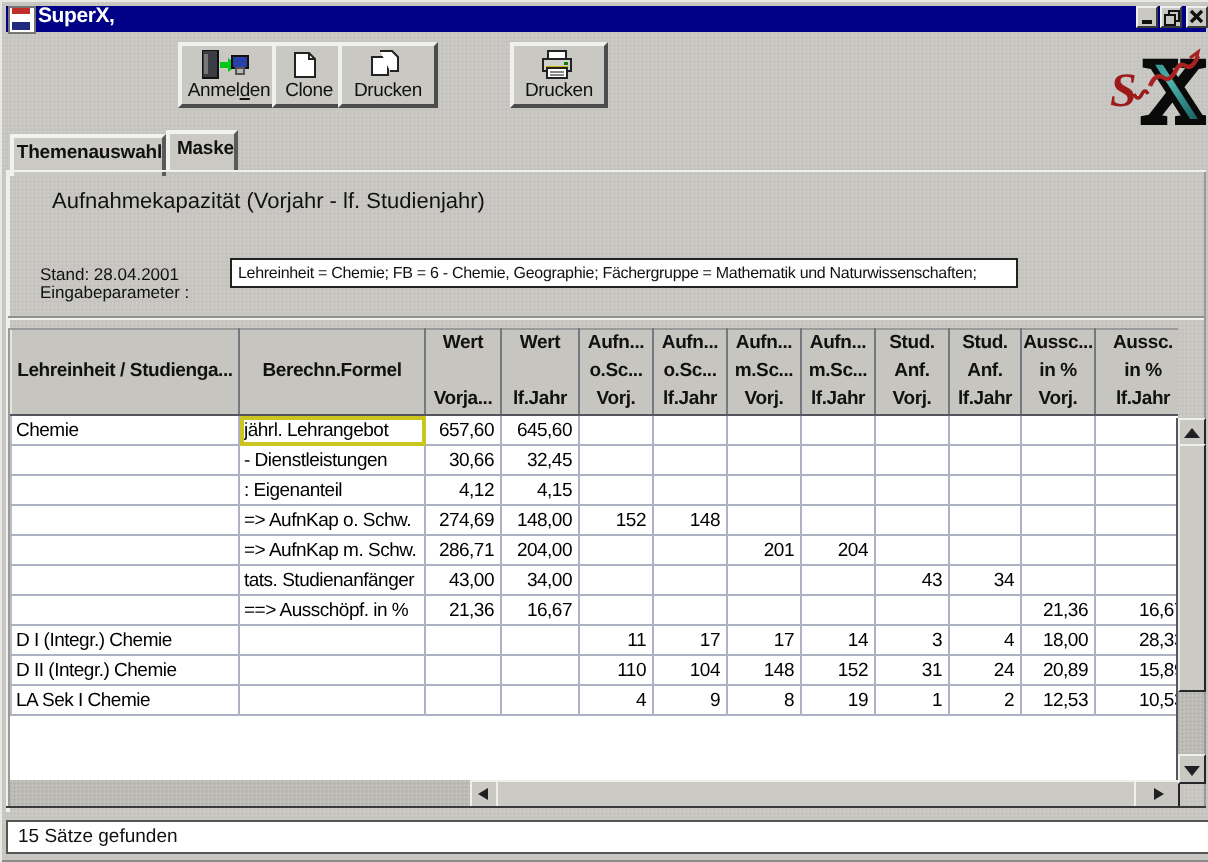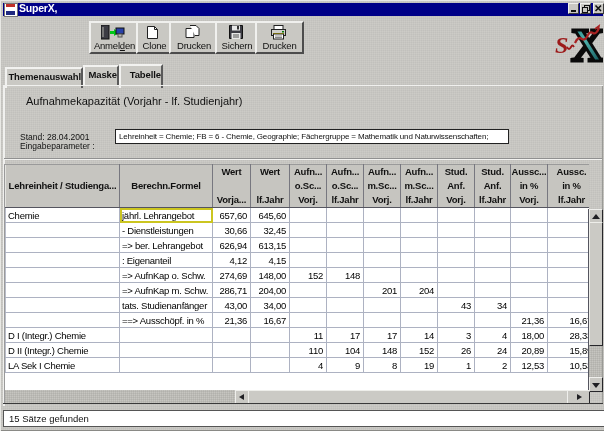--- a/index.html
+++ b/index.html
@@ -85,31 +85,20 @@
     <svg class="abs" style="left:8px;top:2px;" width="14" height="15">
       <path d="M1.5 1.5 h7 l3 3 v9 h-10 z" fill="#fff" stroke="#222"></path>
       <path d="M8.5 1.5 v3 h3" fill="none" stroke="#222"></path>
     </svg>
   </div>
   <div class="abs tbtn" style="left:168px;width:46px;">
     <div class="lbl">Drucken</div>
     <svg class="abs" style="left:14px;top:2px;" width="16" height="15">
       <path d="M1 3.5 h6 l2 2 v7 h-8 z" fill="#fff" stroke="#222"></path>
       <path d="M5 0.5 h6 l3 3 v7 h-4" fill="#fff" stroke="#222"></path>
-    </svg>
-  </div>
-  <div class="abs tbtn" style="left:214px;width:40px;">
-    <div class="lbl">Sichern</div>
-    <svg class="abs" style="left:12px;top:2px;" width="14" height="15">
-      <path d="M0.5 0.5 h13 v13 h-13 z" fill="#3c3c44" stroke="#111"></path>
-      <rect x="3" y="0.5" width="8" height="5" fill="#e8e8e8"></rect>
-      <rect x="8" y="1" width="2" height="3.5" fill="#333"></rect>
-      <rect x="2.5" y="8" width="9" height="6" fill="#e8e8e8"></rect>
-      <rect x="4" y="9.5" width="6" height="1" fill="#555"></rect>
-      <rect x="4" y="11.5" width="6" height="1" fill="#555"></rect>
     </svg>
   </div>
   <div class="abs tbtn" style="left:254px;width:45px;">
     <div class="lbl">Drucken</div>
     <svg class="abs" style="left:14px;top:2px;" width="16" height="15">
       <rect x="3" y="0.5" width="9" height="4" fill="#fff" stroke="#222"></rect>
       <rect x="0.5" y="4.5" width="14" height="6" fill="#d0d0cc" stroke="#222"></rect>
       <rect x="11" y="6" width="2" height="1.5" fill="#0a7a0a"></rect>
       <rect x="2" y="8" width="11" height="1.5" fill="#c8b400"></rect>
       <rect x="2.5" y="9" width="10" height="5" fill="#fff" stroke="#222"></rect>
@@ -130,21 +119,20 @@
       <text x="26" y="40" font-family="Liberation Serif,serif" font-size="46" font-weight="bold" fill="url(#tg)" stroke="#0a0a0a" stroke-width="3">X</text>
       <text x="10" y="32" font-family="Liberation Serif,serif" font-style="italic" font-weight="bold" font-size="24" fill="#9c1a1a">S</text>
       <path d="M22 26 q2 4 4 0 q1.5 -3 3 0" stroke="#9c1a1a" stroke-width="1.8" fill="none"></path>
       <path d="M30 22 q3 -7 7 -4 q3 2 6 -4 q2 -4 5 -2 q3 2 6 -5" stroke="#a82222" stroke-width="2.2" fill="none"></path>
       <path d="M50 8 l4 -3 l-1 5" stroke="#a82222" stroke-width="1.6" fill="none"></path>
     </svg>
   </div>
 
   <div class="abs tab" style="left:4px;top:66px;width:74px;line-height:16px;">Themenauswahl</div>
   <div class="abs tab" style="left:82px;top:64px;width:32px;line-height:16px;">Maske</div>
-  <div class="abs tab" style="left:118px;top:63px;width:40px;height:22px;line-height:18px;">Tabelle</div>
 
   <div class="abs" style="left:2px;top:84px;width:600px;height:1px;background:#f0f0ee;"></div>
   <div class="abs" style="left:2px;top:85px;width:2px;height:320px;background:#f0f0ee;"></div>
   <div class="abs" style="left:601px;top:85px;width:1px;height:318px;background:#9a9a96;"></div>
 
   <div class="abs" style="left:25px;top:94px;font-size:11px;font-weight:normal;color:#111;">Aufnahmekapazität (Vorjahr - lf. Studienjahr)</div>
   <div class="abs" style="left:19px;top:131px;font-size:8.5px;color:#111;">Stand: 28.04.2001</div>
   <div class="abs" style="left:19px;top:140px;font-size:8.5px;color:#111;">Eingabeparameter :</div>
   <div class="abs" style="left:114px;top:128px;width:389px;height:13px;background:#fff;border:1px solid #222;
        font-size:8px;letter-spacing:-0.15px;line-height:13px;color:#111;padding-left:3px;white-space:nowrap;overflow:hidden;">Lehreinheit = Chemie; FB = 6 - Chemie, Geographie; Fächergruppe = Mathematik und Naturwissenschaften;</div>
@@ -208,34 +196,20 @@
             <td></td>
             <td></td>
             <td></td>
             <td></td>
             <td></td>
             <td></td>
             <td></td>
           </tr>
     <tr>
             <td></td>
-            <td>=&gt; ber. Lehrangebot</td>
-            <td class="n">626,94</td>
-            <td class="n">613,15</td>
-            <td></td>
-            <td></td>
-            <td></td>
-            <td></td>
-            <td></td>
-            <td></td>
-            <td></td>
-            <td></td>
-          </tr>
-    <tr>
-            <td></td>
             <td>: Eigenanteil</td>
             <td class="n">4,12</td>
             <td class="n">4,15</td>
             <td></td>
             <td></td>
             <td></td>
             <td></td>
             <td></td>
             <td></td>
             <td></td>
@@ -313,21 +287,21 @@
           </tr>
     <tr>
             <td>D II (Integr.) Chemie</td>
             <td></td>
             <td></td>
             <td></td>
             <td class="n">110</td>
             <td class="n">104</td>
             <td class="n">148</td>
             <td class="n">152</td>
-            <td class="n">26</td>
+            <td class="n">31</td>
             <td class="n">24</td>
             <td class="n">20,89</td>
             <td class="n">15,89</td>
           </tr>
     <tr>
             <td>LA Sek I Chemie</td>
             <td></td>
             <td></td>
             <td></td>
             <td class="n">4</td>

